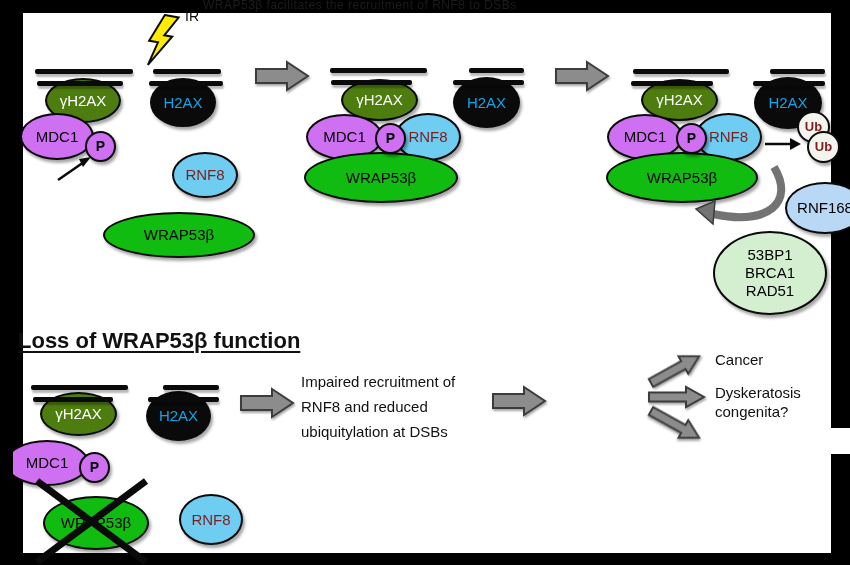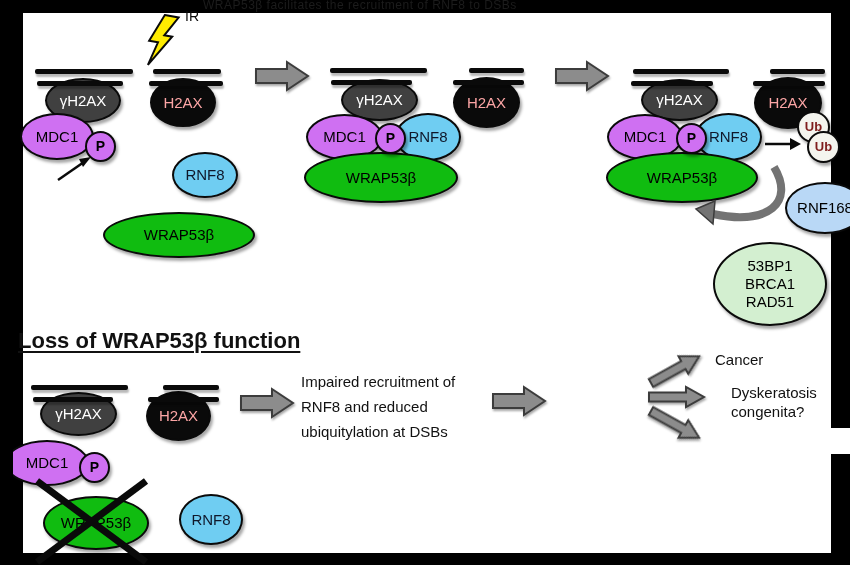--- a/index.html
+++ b/index.html
@@ -5,24 +5,24 @@
   html,body{margin:0;padding:0;background:#000;}
   .stage{position:relative;width:850px;height:565px;background:#000;overflow:hidden;
          font-family:"Liberation Sans",sans-serif;color:#111;margin-left:13px;}
   .canvas{position:absolute;left:10px;top:13px;width:808px;height:540px;background:#fff;z-index:1;}
   .patch{position:absolute;background:#fff;z-index:1;}
   .caption{position:absolute;left:190px;top:-2px;width:450px;font-size:12px;color:#1c1c1c;
            z-index:2;letter-spacing:.5px;}
   .ov{position:absolute;border:2px solid #0a0a0a;border-radius:50%;display:flex;
       align-items:center;justify-content:center;font-size:15px;z-index:3;
       box-shadow:2px 3px 3px rgba(0,0,0,.35);text-align:center;line-height:1.2;}
-  .red{background:#404040;color:#fff;}
-  .blk{background:#0a0a0a;color:#fca5a5;}
+  .red{background:#4d7c0f;color:#fff;}
+  .blk{background:#0a0a0a;color:#0ea5e9;}
   .vio{background:#cf70f2;color:#000;}
-  .sky{background:#6fcdf2;color:#0f172a;}
+  .sky{background:#6fcdf2;color:#7f1d1d;}
   .grn{background:#10bc10;color:#000;}
   .ivory{background:#f4f4ee;color:#7f1d1d;}
   .paleblue{background:#b9d8f6;color:#000;}
   .palegrn{background:#d3efd0;color:#000;}
   .pcirc{font-weight:bold;font-size:14px;}
   .ubc{font-weight:bold;font-size:13px;z-index:5;}
   .dna{position:absolute;height:5px;background:#0a0a0a;border-radius:2px;z-index:4;
        box-shadow:1px 3px 2px rgba(0,0,0,.28);}
   .txt{position:absolute;font-size:15px;color:#111;z-index:3;}
   .ml{white-space:pre-line;}
@@ -117,21 +117,21 @@
   <div class="ov ivory ubc" style="left:784px;top:111px;width:29px;height:28px;">
     <span>Ub</span>
     </div>
   <div class="ov ivory ubc" style="left:794px;top:131px;width:29px;height:28px;">
     <span>Ub</span>
     </div>
 
   <div class="ov paleblue" style="left:772px;top:182px;width:76px;height:48px;z-index:5;">
     <span>RNF168</span>
     </div>
-  <div class="ov palegrn ml" style="left:700px;top:242px;width:110px;height:80px;">
+  <div class="ov palegrn ml" style="left:700px;top:231px;width:110px;height:80px;">
     <span class="ml">53BP1
 BRCA1
 RAD51</span></div>
 
   <div class="heading" style="left:5px;top:328px;">Loss of WRAP53β function</div>
 
   <div class="dna" style="left:18px;top:385px;width:97px;"></div>
   <div class="dna" style="left:20px;top:397px;width:80px;"></div>
   <div class="dna" style="left:150px;top:385px;width:56px;"></div>
   <div class="dna" style="left:135px;top:397px;width:71px;"></div>
@@ -152,21 +152,21 @@
     <span>WRAP53β</span>
     </div>
   <div class="ov sky" style="left:166px;top:494px;width:60px;height:47px;">
     <span>RNF8</span>
     </div>
 
   <div class="txt ml" style="left:288px;top:369px;line-height:25px;">Impaired recruitment of
 RNF8 and reduced
 ubiquitylation at DSBs</div>
   <div class="txt" style="left:702px;top:351px;">Cancer</div>
-  <div class="txt ml" style="left:718px;top:383px;line-height:19px;">Dyskeratosis
+  <div class="txt ml" style="left:702px;top:383px;line-height:19px;">Dyskeratosis
 congenita?</div>
 
   <svg class="overlay" viewBox="0 0 850 565" xmlns="http://www.w3.org/2000/svg">
 
     <path d="M 12,0 L 26,0 L 15,20 L 23,20 L 4,52 L 10,28 L 1,28 Z" transform="translate(140,13) rotate(10)" fill="#ffec00" stroke="#0a0a0a" stroke-width="2"></path>
 
     <g>
       <line x1="45" y1="180" x2="71" y2="162" stroke="#0a0a0a" stroke-width="2.5"></line>
       <polygon points="78,157 70,167 66,159" fill="#0a0a0a"></polygon>
     </g>

